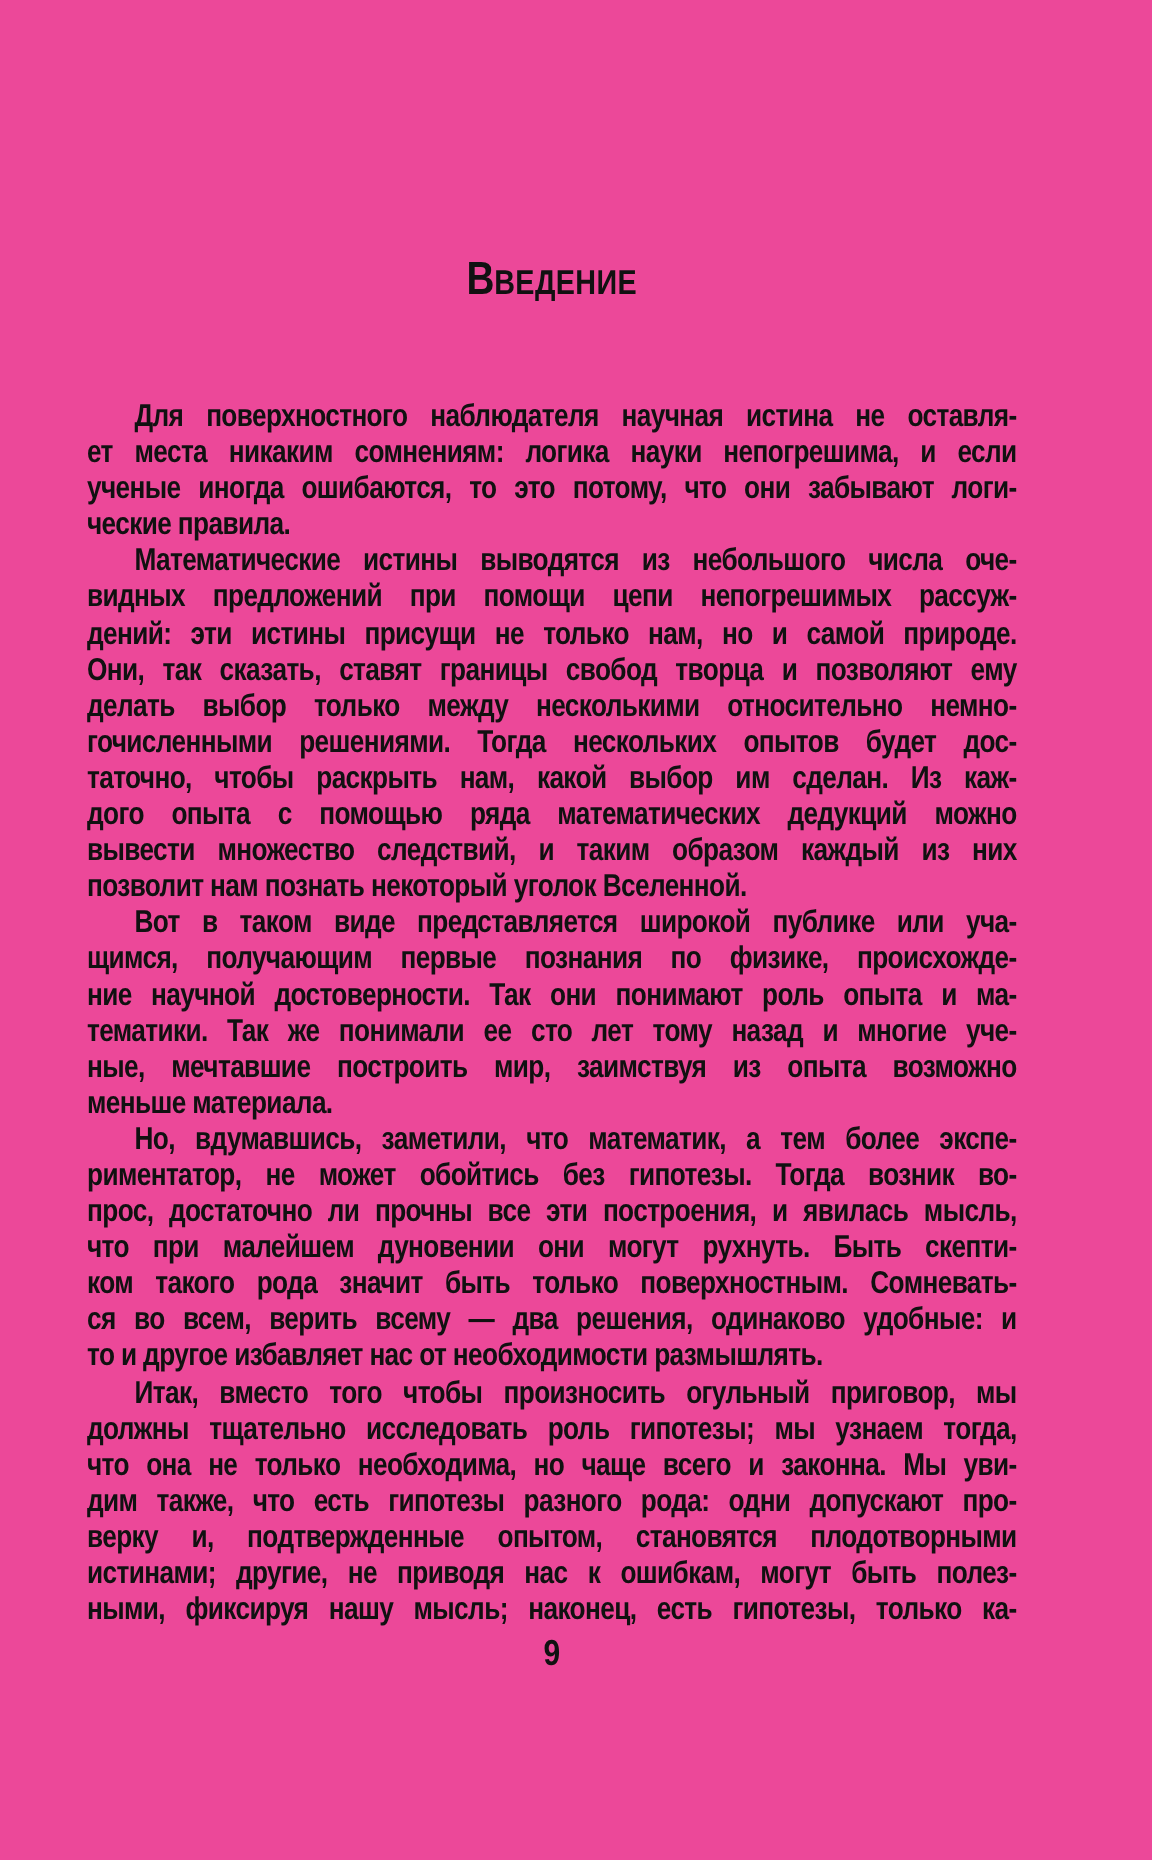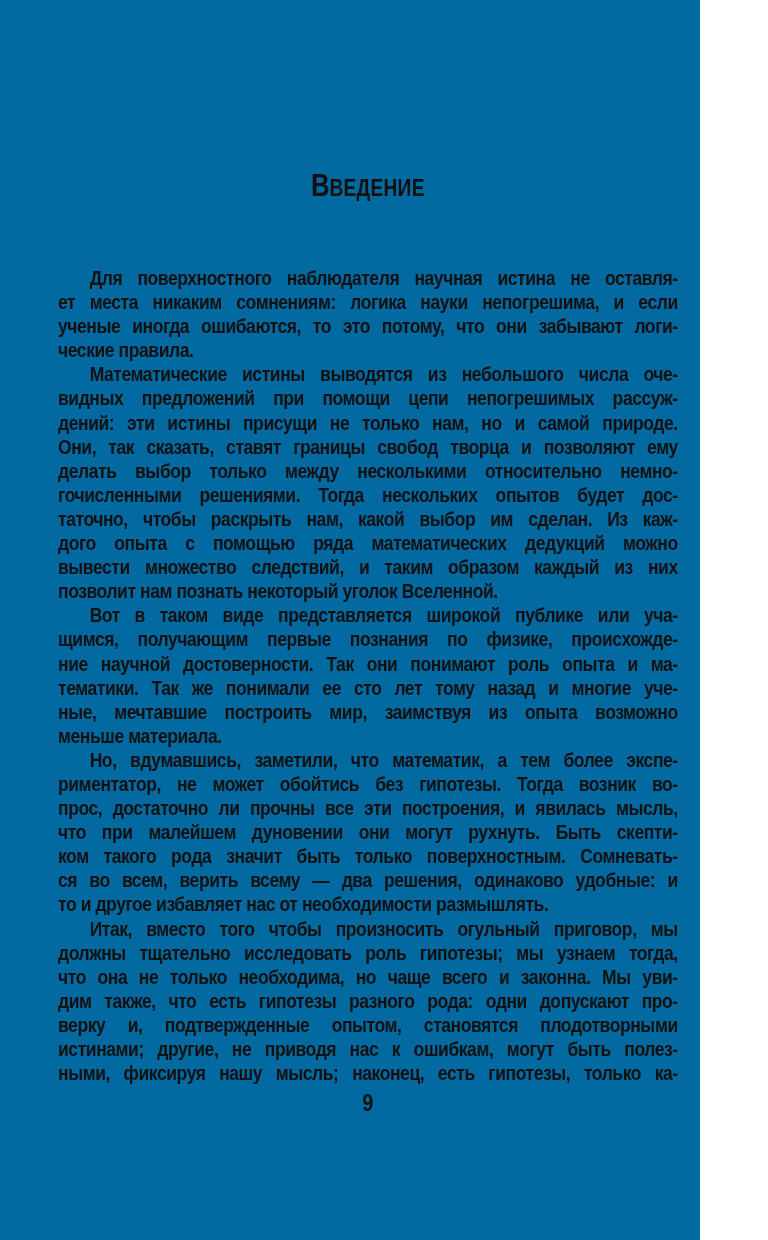--- a/index.html
+++ b/index.html
@@ -5,23 +5,23 @@
   html, body {
     margin: 0;
     padding: 0;
     width: 768px;
     height: 1240px;
     overflow: hidden;
     background: #ffffff;
   }
   .page {
     position: relative;
-    width: 700px;
+    width: 768px;
     height: 1240px;
-    background: #0369a1;
+    background: #ec4899;
     font-family: "Liberation Sans", "DejaVu Sans", sans-serif;
     color: #111111;
   }
   
   .title {
     position: absolute;
     top: 168px;
     left: 58px;
     width: 744px;
     margin: 0;

